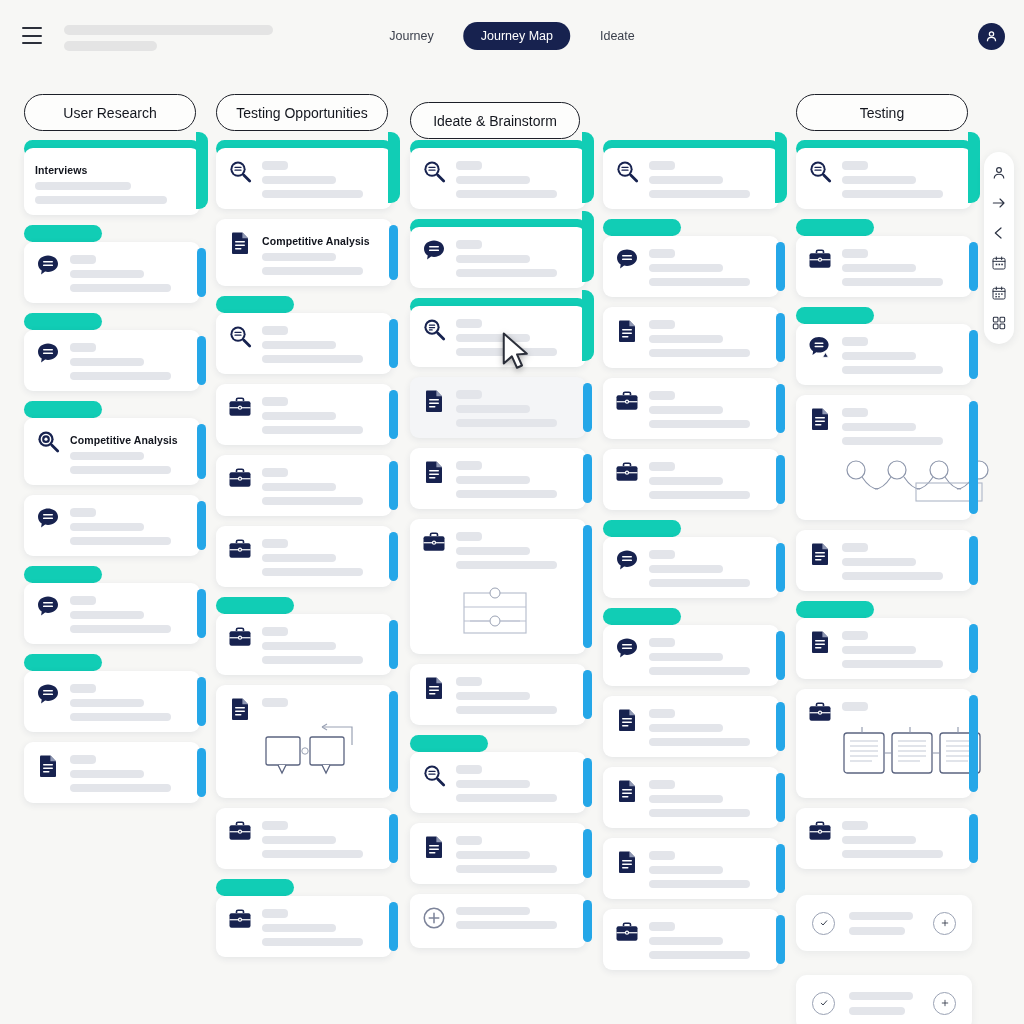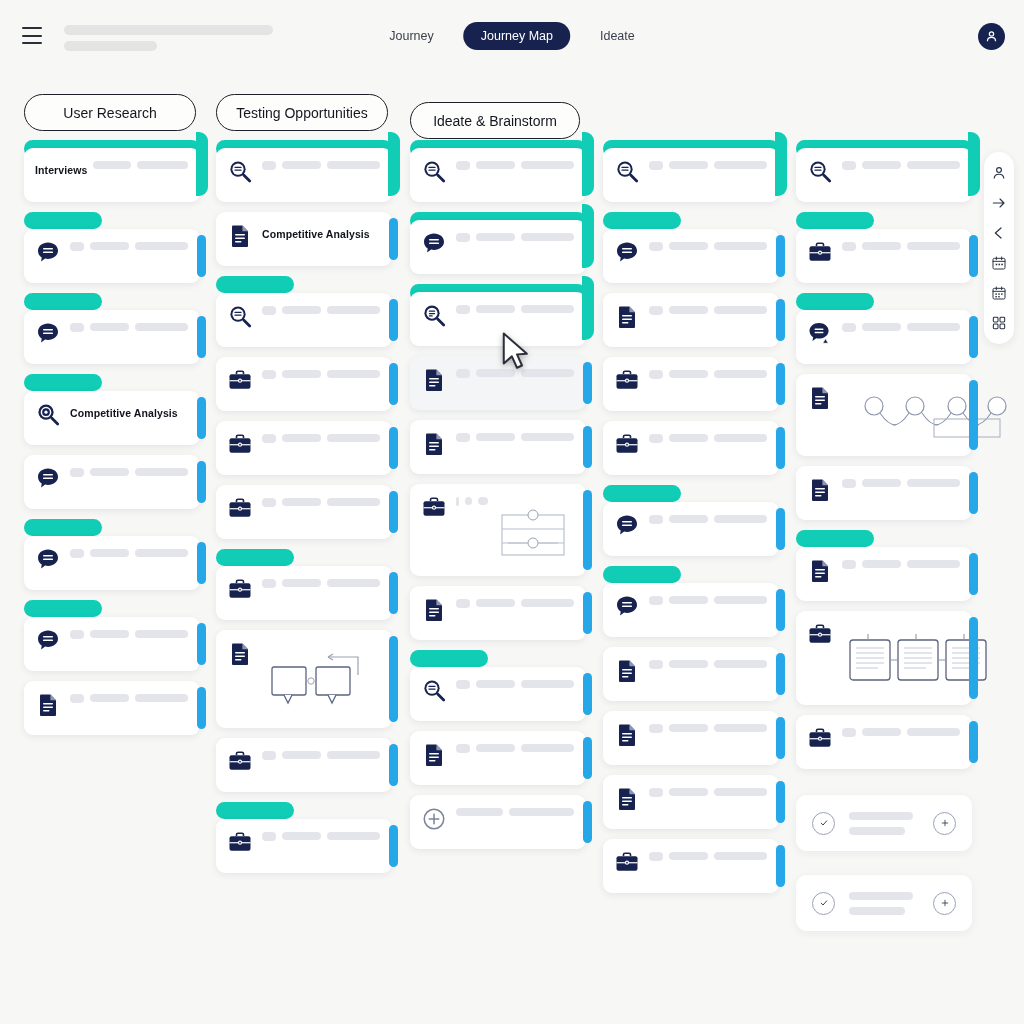--- a/index.html
+++ b/index.html
@@ -46,21 +46,21 @@
   .card { position: relative; background: #fff; border-radius: 9px;
           box-shadow: 0 2px 7px rgba(40,50,80,.085); padding: 11px 12px 11px 11px;
           display: flex; gap: 9px; min-height: 54px; }
   .card.flat { background: #f4f5f7; }
   .accent { position: absolute; right: -6px; top: 6px; bottom: 6px; width: 9px;
             border-radius: 5px; background: #25a7e8; }
   .accent.teal { background: #11cdb5; right: -8px; top: -16px; bottom: 6px; width: 12px; border-radius: 0 9px 9px 0; }
 
   .icon { flex: 0 0 auto; width: 26px; height: 26px; color: #17224f; }
   .icon svg { width: 26px; height: 26px; display: block; }
-  .lines { flex: 1 1 auto; display: flex; flex-direction: row; gap: 6px; padding-top: 2px; min-width: 0; }
+  .lines { flex: 1 1 auto; display: flex; flex-direction: column; gap: 6px; padding-top: 2px; min-width: 0; }
   .sk { background: #e3e5ea; border-radius: 4px; height: 8px; }
   .sk.t { width: 26px; height: 9px; }
   .sk.m { width: 63%; }
   .sk.l { width: 86%; }
   .cardtitle { font-size: 10.5px; color: #10131c; font-weight: 700; letter-spacing: .1px;
                padding-top: 3px; white-space: nowrap; }
 
   
   .diagram { margin-top: 8px; }
 
@@ -107,20 +107,21 @@
         <circle cx="12" cy="8" r="3.4"></circle>
           <path d="M5.5 19.5c0-3.6 2.9-6 6.5-6s6.5 2.4 6.5 6"></path>
       </svg>
     </div>
   </div>
 
   <div class="colheads" id="colheads">
       <div class="colhead" style="left: 24px; width: 172px;">User Research</div>
       <div class="colhead" style="left: 216px; width: 172px;">Testing Opportunities</div>
       <div class="colhead" style="left: 410px; width: 170px; margin-top: 8px;">Ideate &amp; Brainstorm</div>
+      <div class="colhead" style="left: 796px; width: 172px;">Testing</div>
     </div>
 
   <div class="board" id="board">
       <div class="col" style="left: 24px;">
         <div class="cardwrap">
           <div class="tealbar wide" style="margin-right: -6px;"></div>
           <div class="card" style="margin-top: -9px;">
             <div class="lines">
               <div class="cardtitle">Interviews</div>
               <div class="sk m"></div>

